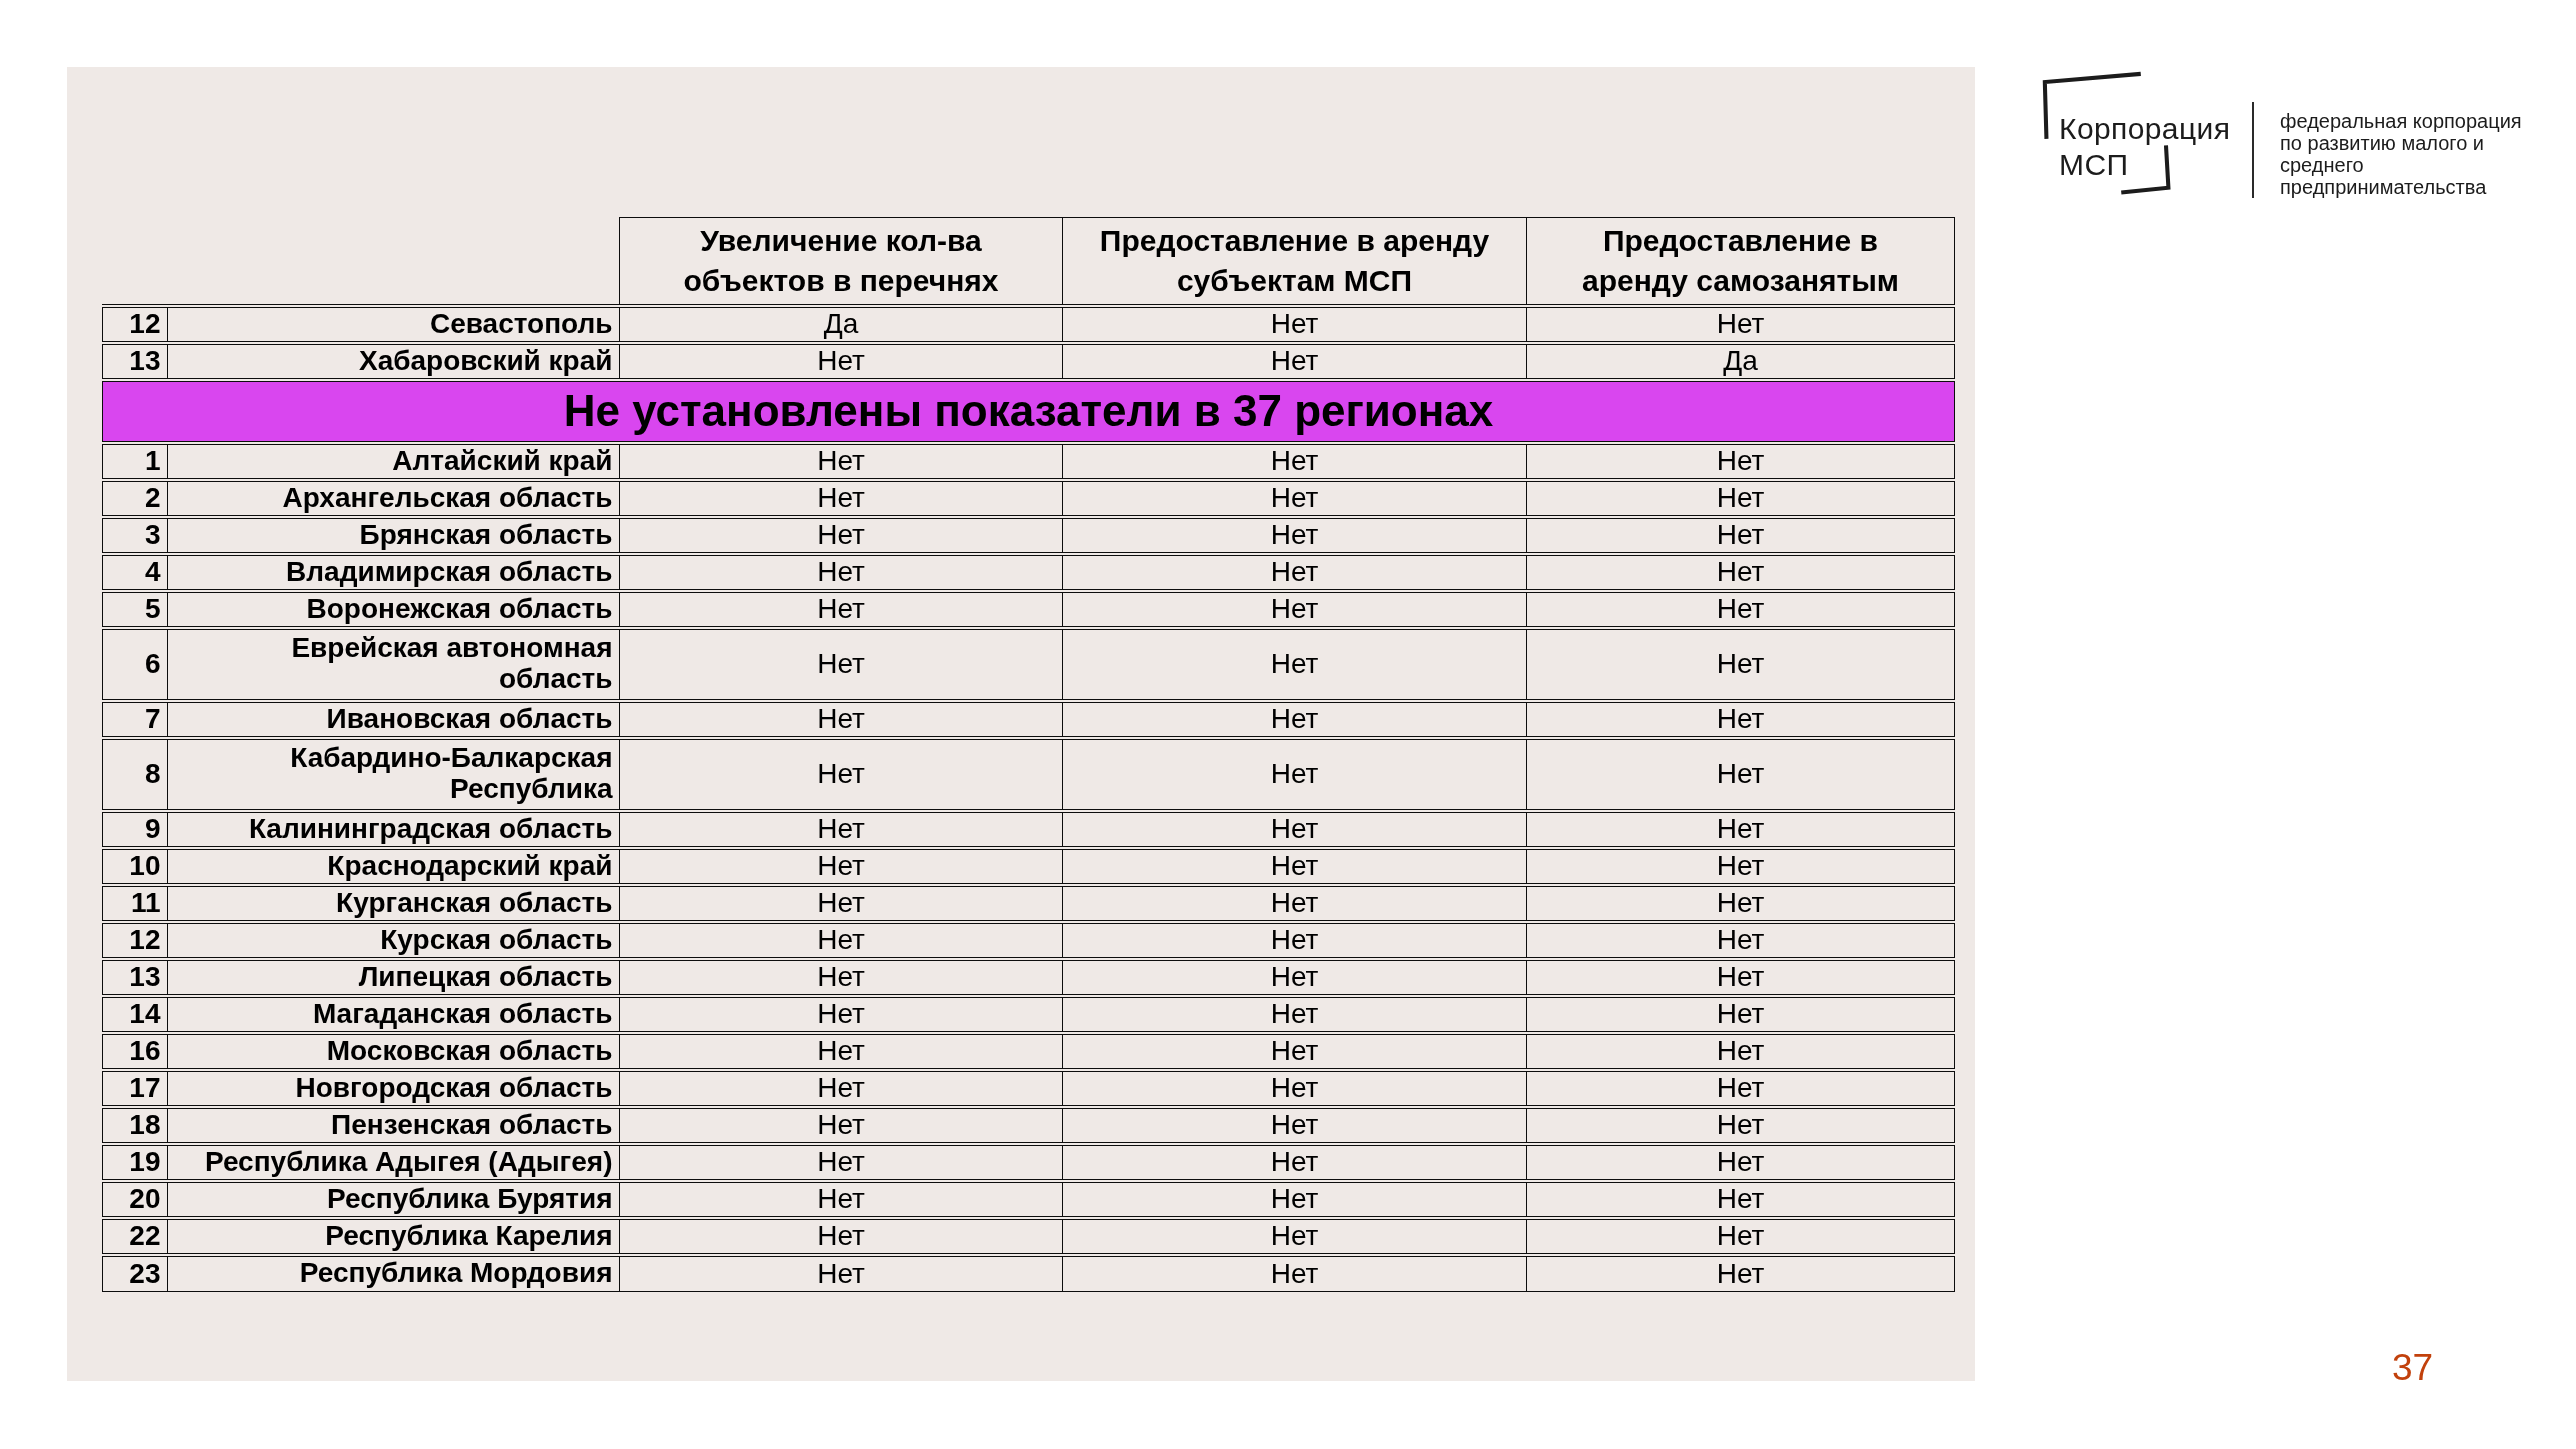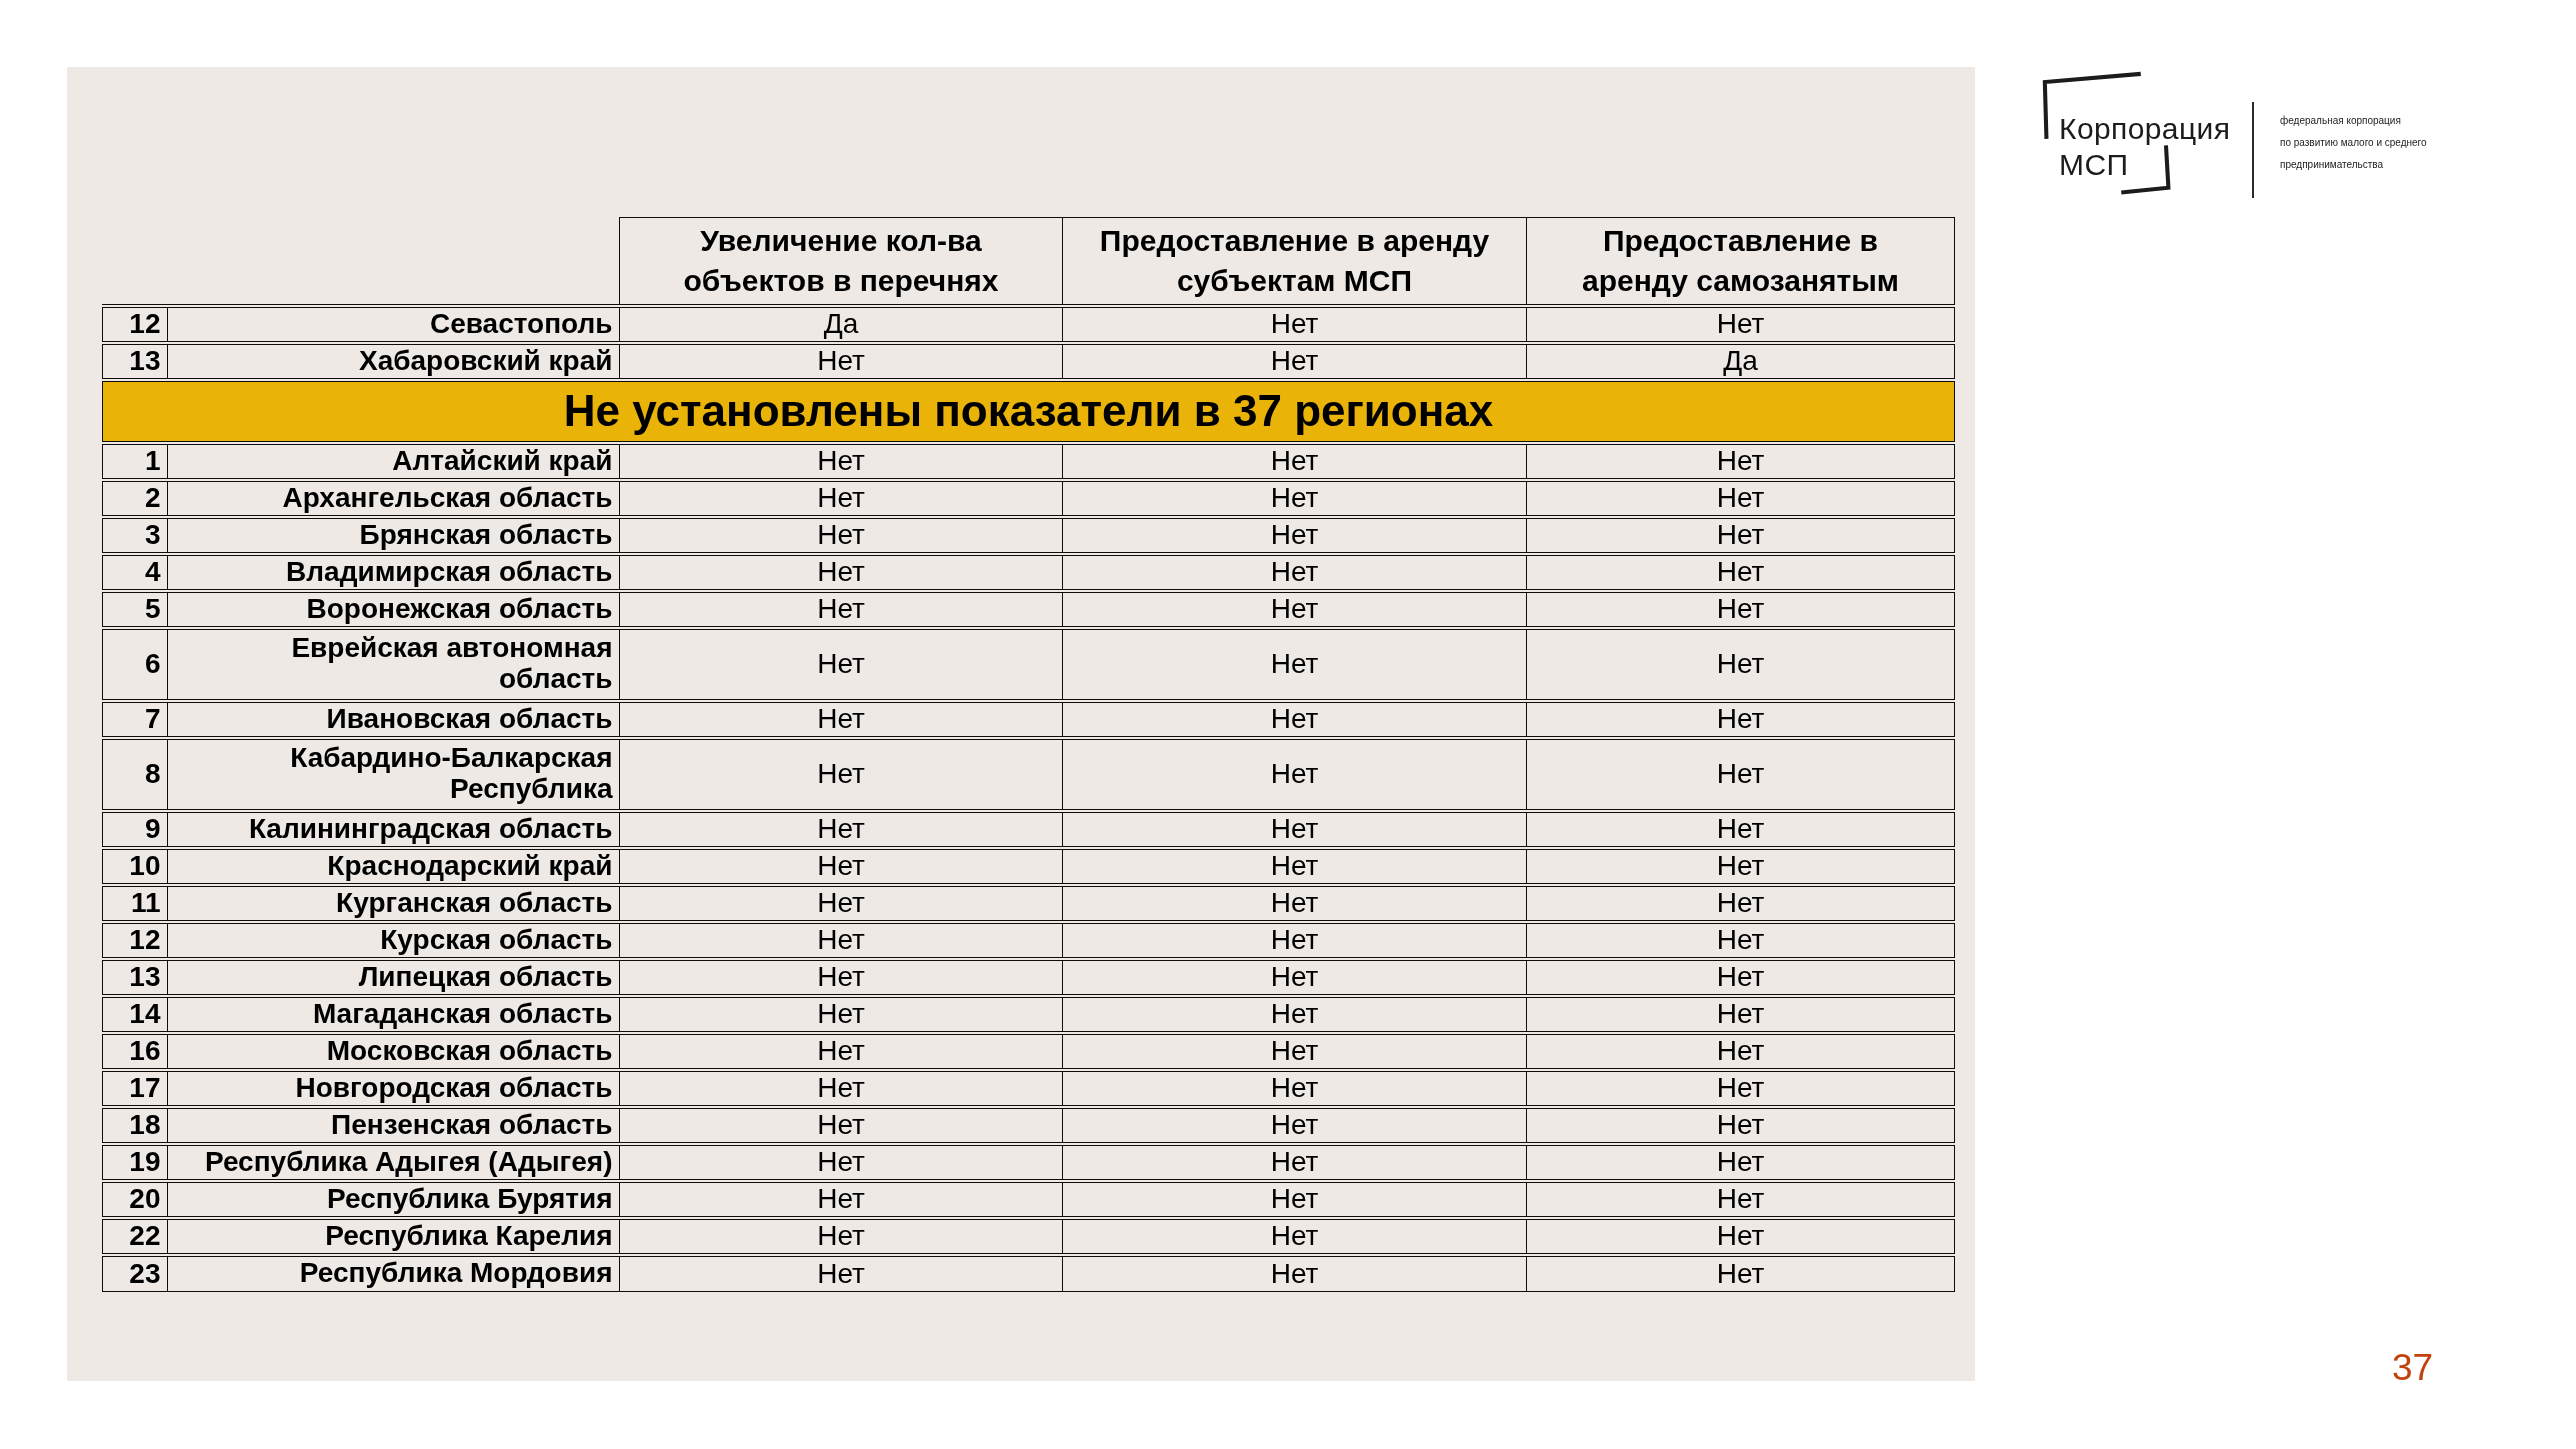--- a/index.html
+++ b/index.html
@@ -11,21 +11,21 @@
   
   .title{position:absolute;left:76px;top:68px;font-size:60px;letter-spacing:-0.8px;
          white-space:nowrap;color:#0d0d0d;}
   .title b{font-weight:bold;}
   
   .logo{position:absolute;left:2038px;top:69px;width:521px;height:187px;}
   .logo svg{position:absolute;left:0;top:0;}
   .logo-text{position:absolute;left:21px;top:42px;font-size:30px;line-height:36px;
              color:#1c1c1c;letter-spacing:0.4px;white-space:pre-line;}
   .logo-divider{position:absolute;left:214px;top:33px;width:1.6px;height:96px;background:#2a2a2a;}
-  .logo-tagline{position:absolute;left:242px;top:41px;font-size:10px;line-height:22px;
+  .logo-tagline{position:absolute;left:242px;top:41px;font-size:20px;line-height:22px;
                 color:#1c1c1c;white-space:pre-line;}
   
   table.grid{position:absolute;left:102px;top:217px;width:1852px;
              border-collapse:collapse;table-layout:fixed;font-size:28px;}
   .grid th,.grid td{padding:0 6.5px;overflow:hidden;}
   .grid thead tr{height:88px;}
   .grid thead th{border:1.6px solid #0d0d0d;border-bottom:none;font-weight:bold;
                  font-size:30px;line-height:1.32;text-align:center;vertical-align:middle;
                  white-space:pre-line;}
   .grid thead th.ph{border:none;background:transparent;}
@@ -94,21 +94,21 @@
           <td class="c-v3">Нет</td>
         </tr>
         <tr>
           <td class="c-num">13</td>
           <td class="c-name">Хабаровский край</td>
           <td class="c-v1">Нет</td>
           <td class="c-v2">Нет</td>
           <td class="c-v3">Да</td>
         </tr>
         <tr class="banner-row">
-          <td colspan="5" class="banner" style="background: #eab308;">Не установлены показатели в 37 регионах</td>
+          <td colspan="5" class="banner" style="background: #d946ef;">Не установлены показатели в 37 регионах</td>
         </tr>
         <tr>
           <td class="c-num">1</td>
           <td class="c-name">Алтайский край</td>
           <td class="c-v1">Нет</td>
           <td class="c-v2">Нет</td>
           <td class="c-v3">Нет</td>
         </tr>
         <tr>
           <td class="c-num">2</td>

